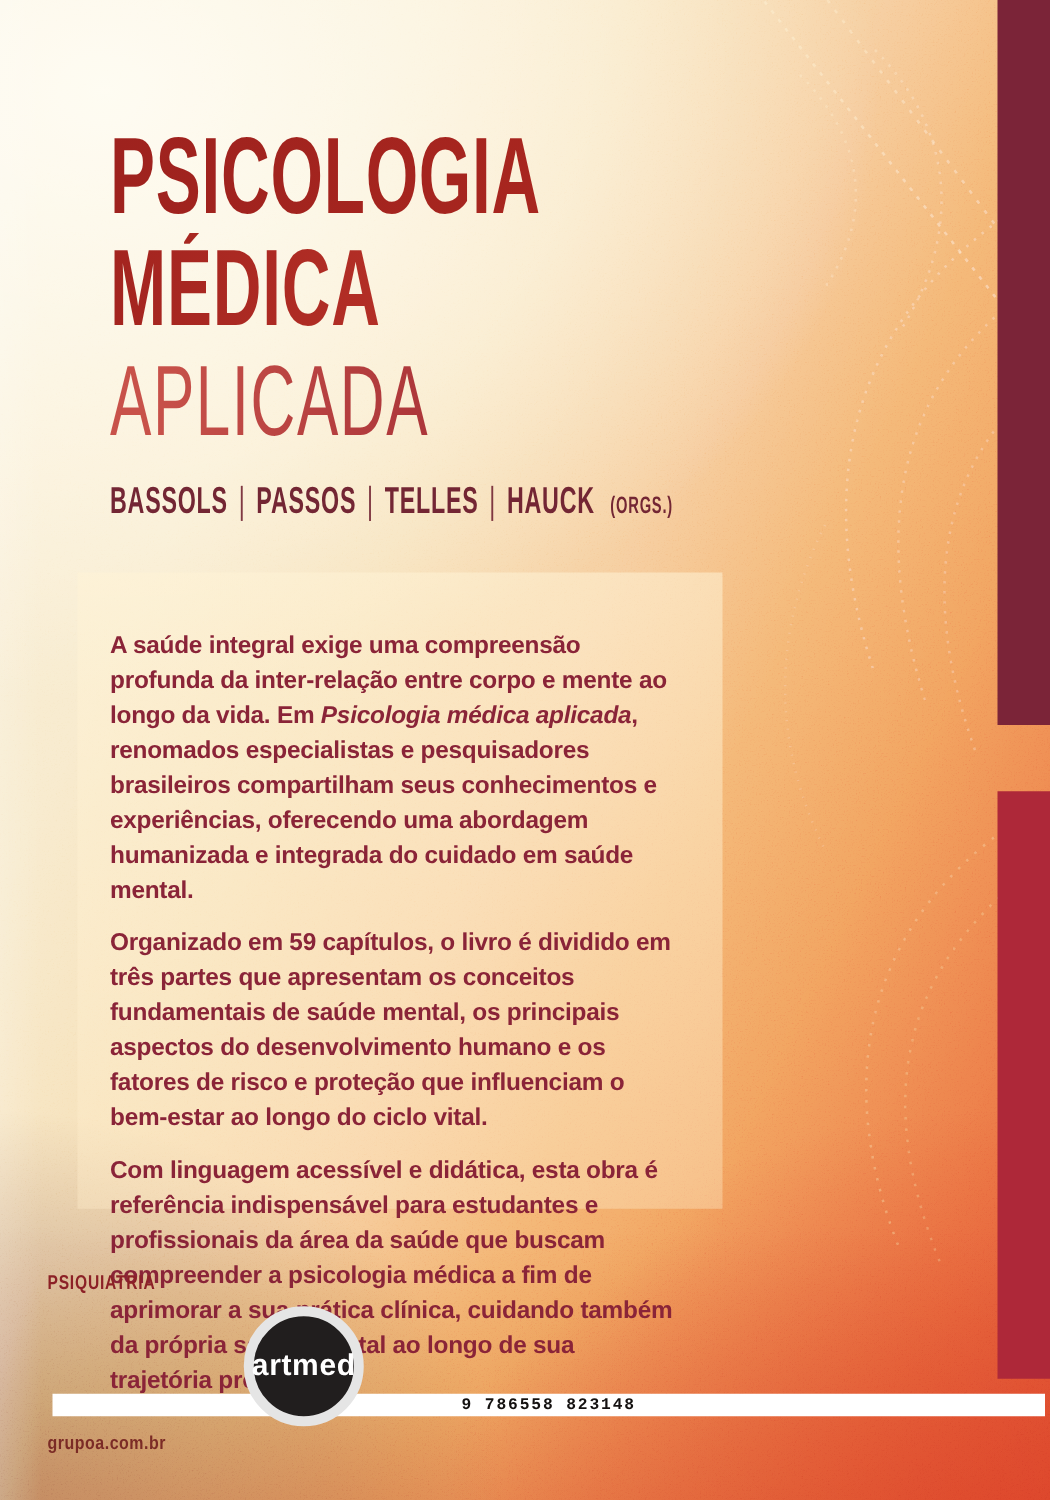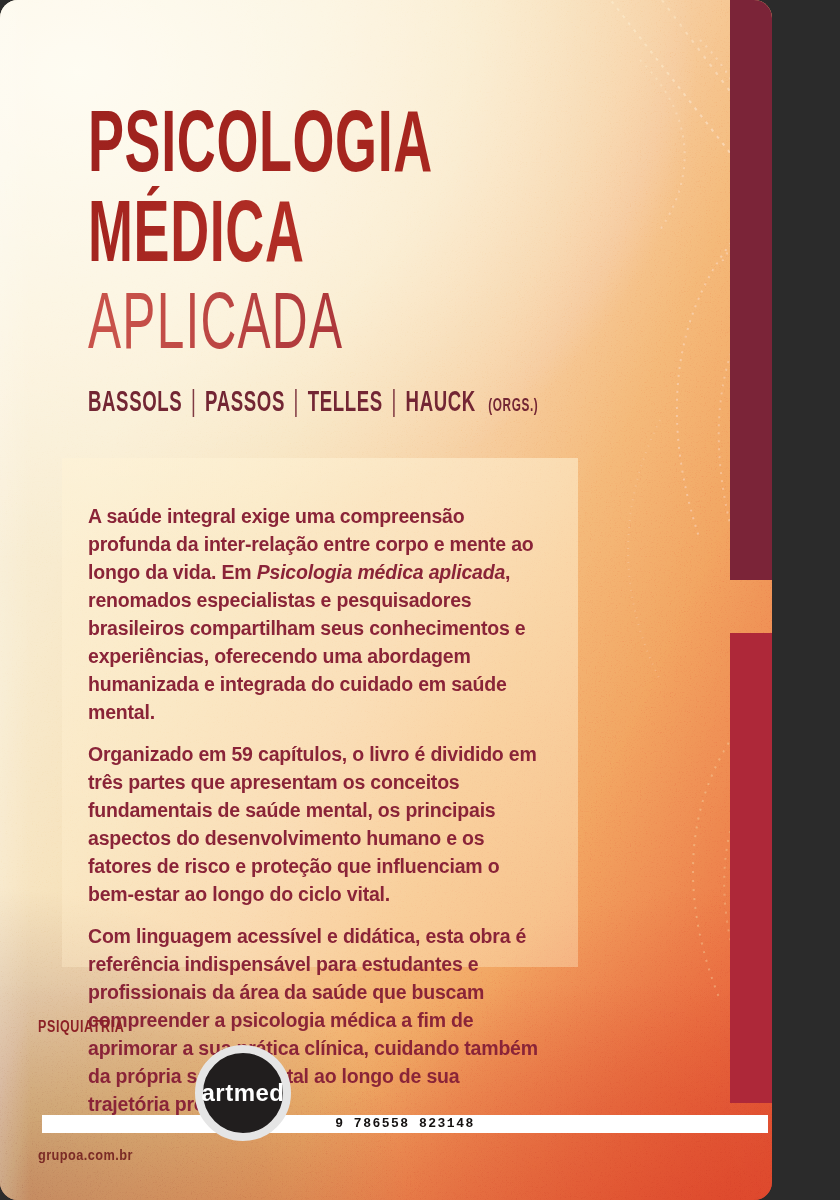--- a/index.html
+++ b/index.html
@@ -1,19 +1,18 @@
 <!DOCTYPE html>
 <html style="--strip-maroon: #7b2438; --strip-crimson: #ae2839; --title-dark-red: #a3241f; --title-light-red: #c8524a; --authors-maroon: #732634; --text-maroon: #8a2438; --category-maroon: #8c2126; --website-maroon: #7b2b26;"><head>
 <meta charset="utf-8">
 <style>
   html,body{margin:0;padding:0;background:#2b2b2b;}
   .cover{
-    position:relative;width:772px;height:1200px;overflow:hidden;
+    position:relative;width:840px;height:1200px;overflow:hidden;
     font-family:"Liberation Sans",sans-serif;
-    border-radius:18px;
   }
   
   .bg{
     position:absolute;inset:0;
     background:
       radial-gradient(ellipse 860px 680px at 10% 6%, rgba(255,252,240,.95), rgba(255,247,226,.55) 45%, transparent 72%),
       radial-gradient(ellipse 620px 460px at -2% 100%, rgba(118,70,52,.55), rgba(130,75,55,.28) 45%, transparent 68%),
       radial-gradient(ellipse 700px 520px at 96% 102%, rgba(205,42,28,.5), transparent 65%),
       linear-gradient(to bottom, transparent 82%, rgba(196,58,32,.38) 100%),
       linear-gradient(115deg, #f6ead0 0%, #f5e3bd 24%, #f3d5a2 37%, #f3bd82 50%, #f09c60 62%, #ec7c4b 74%, #e45e38 88%, #d8472e 100%);

